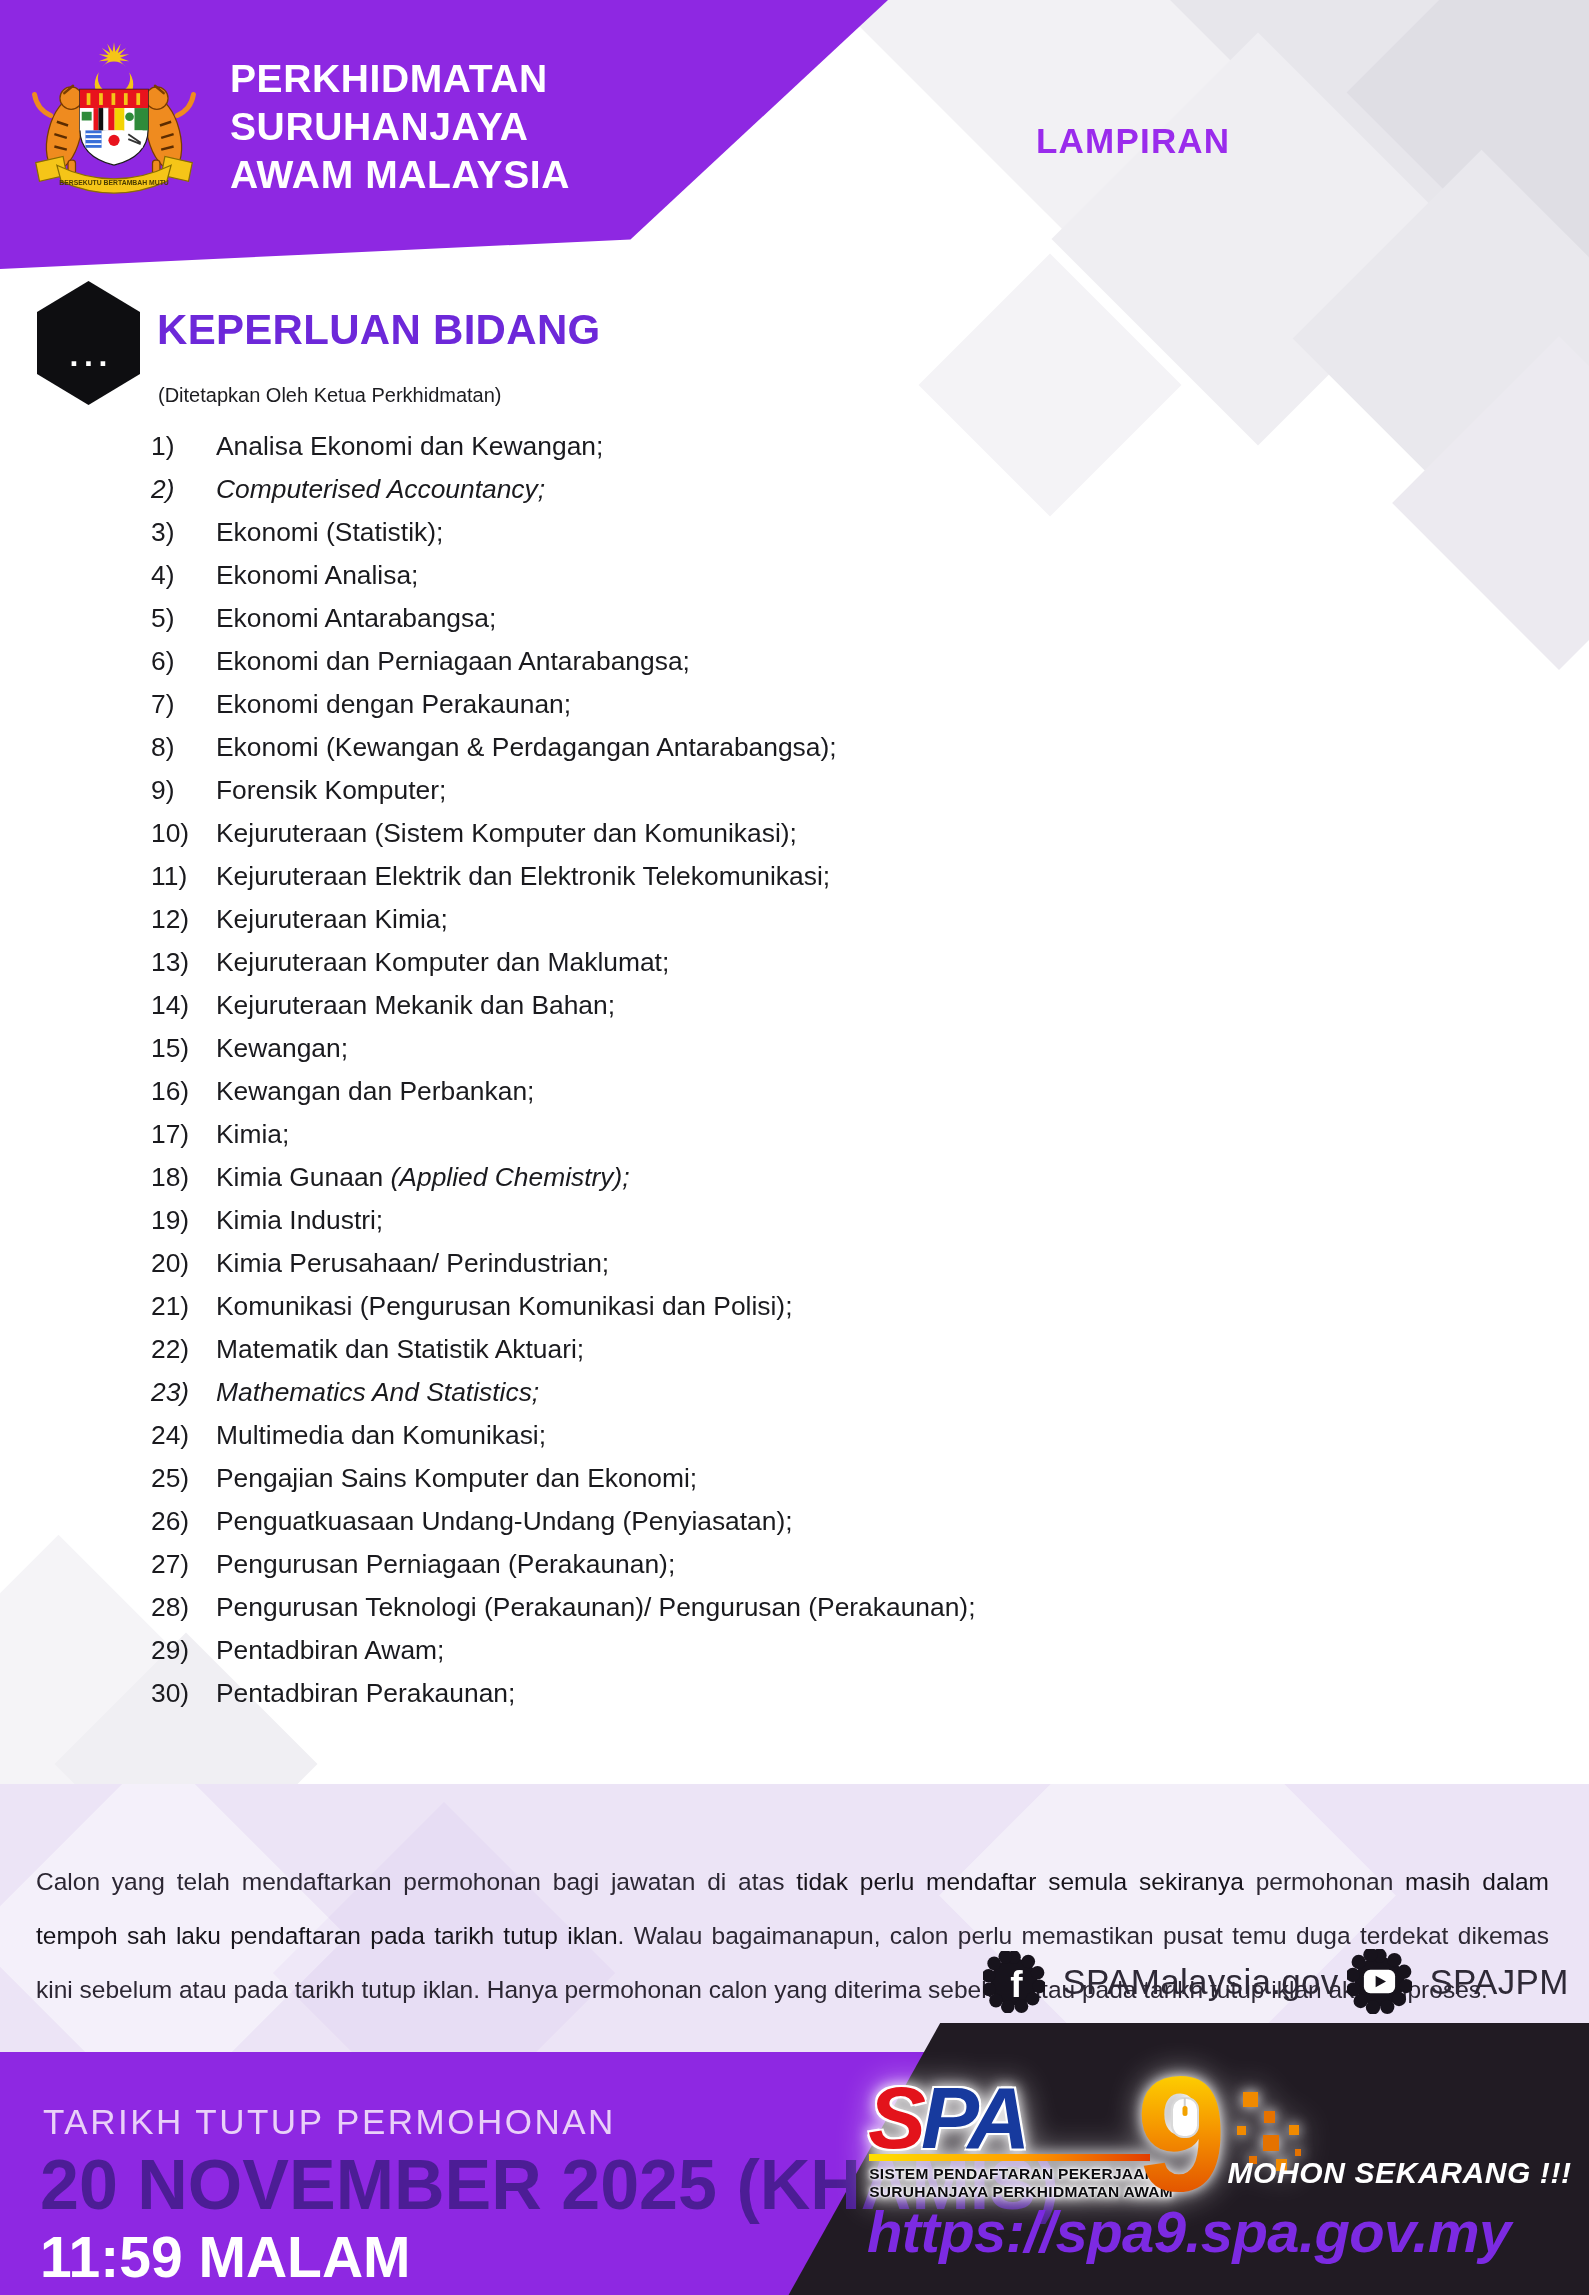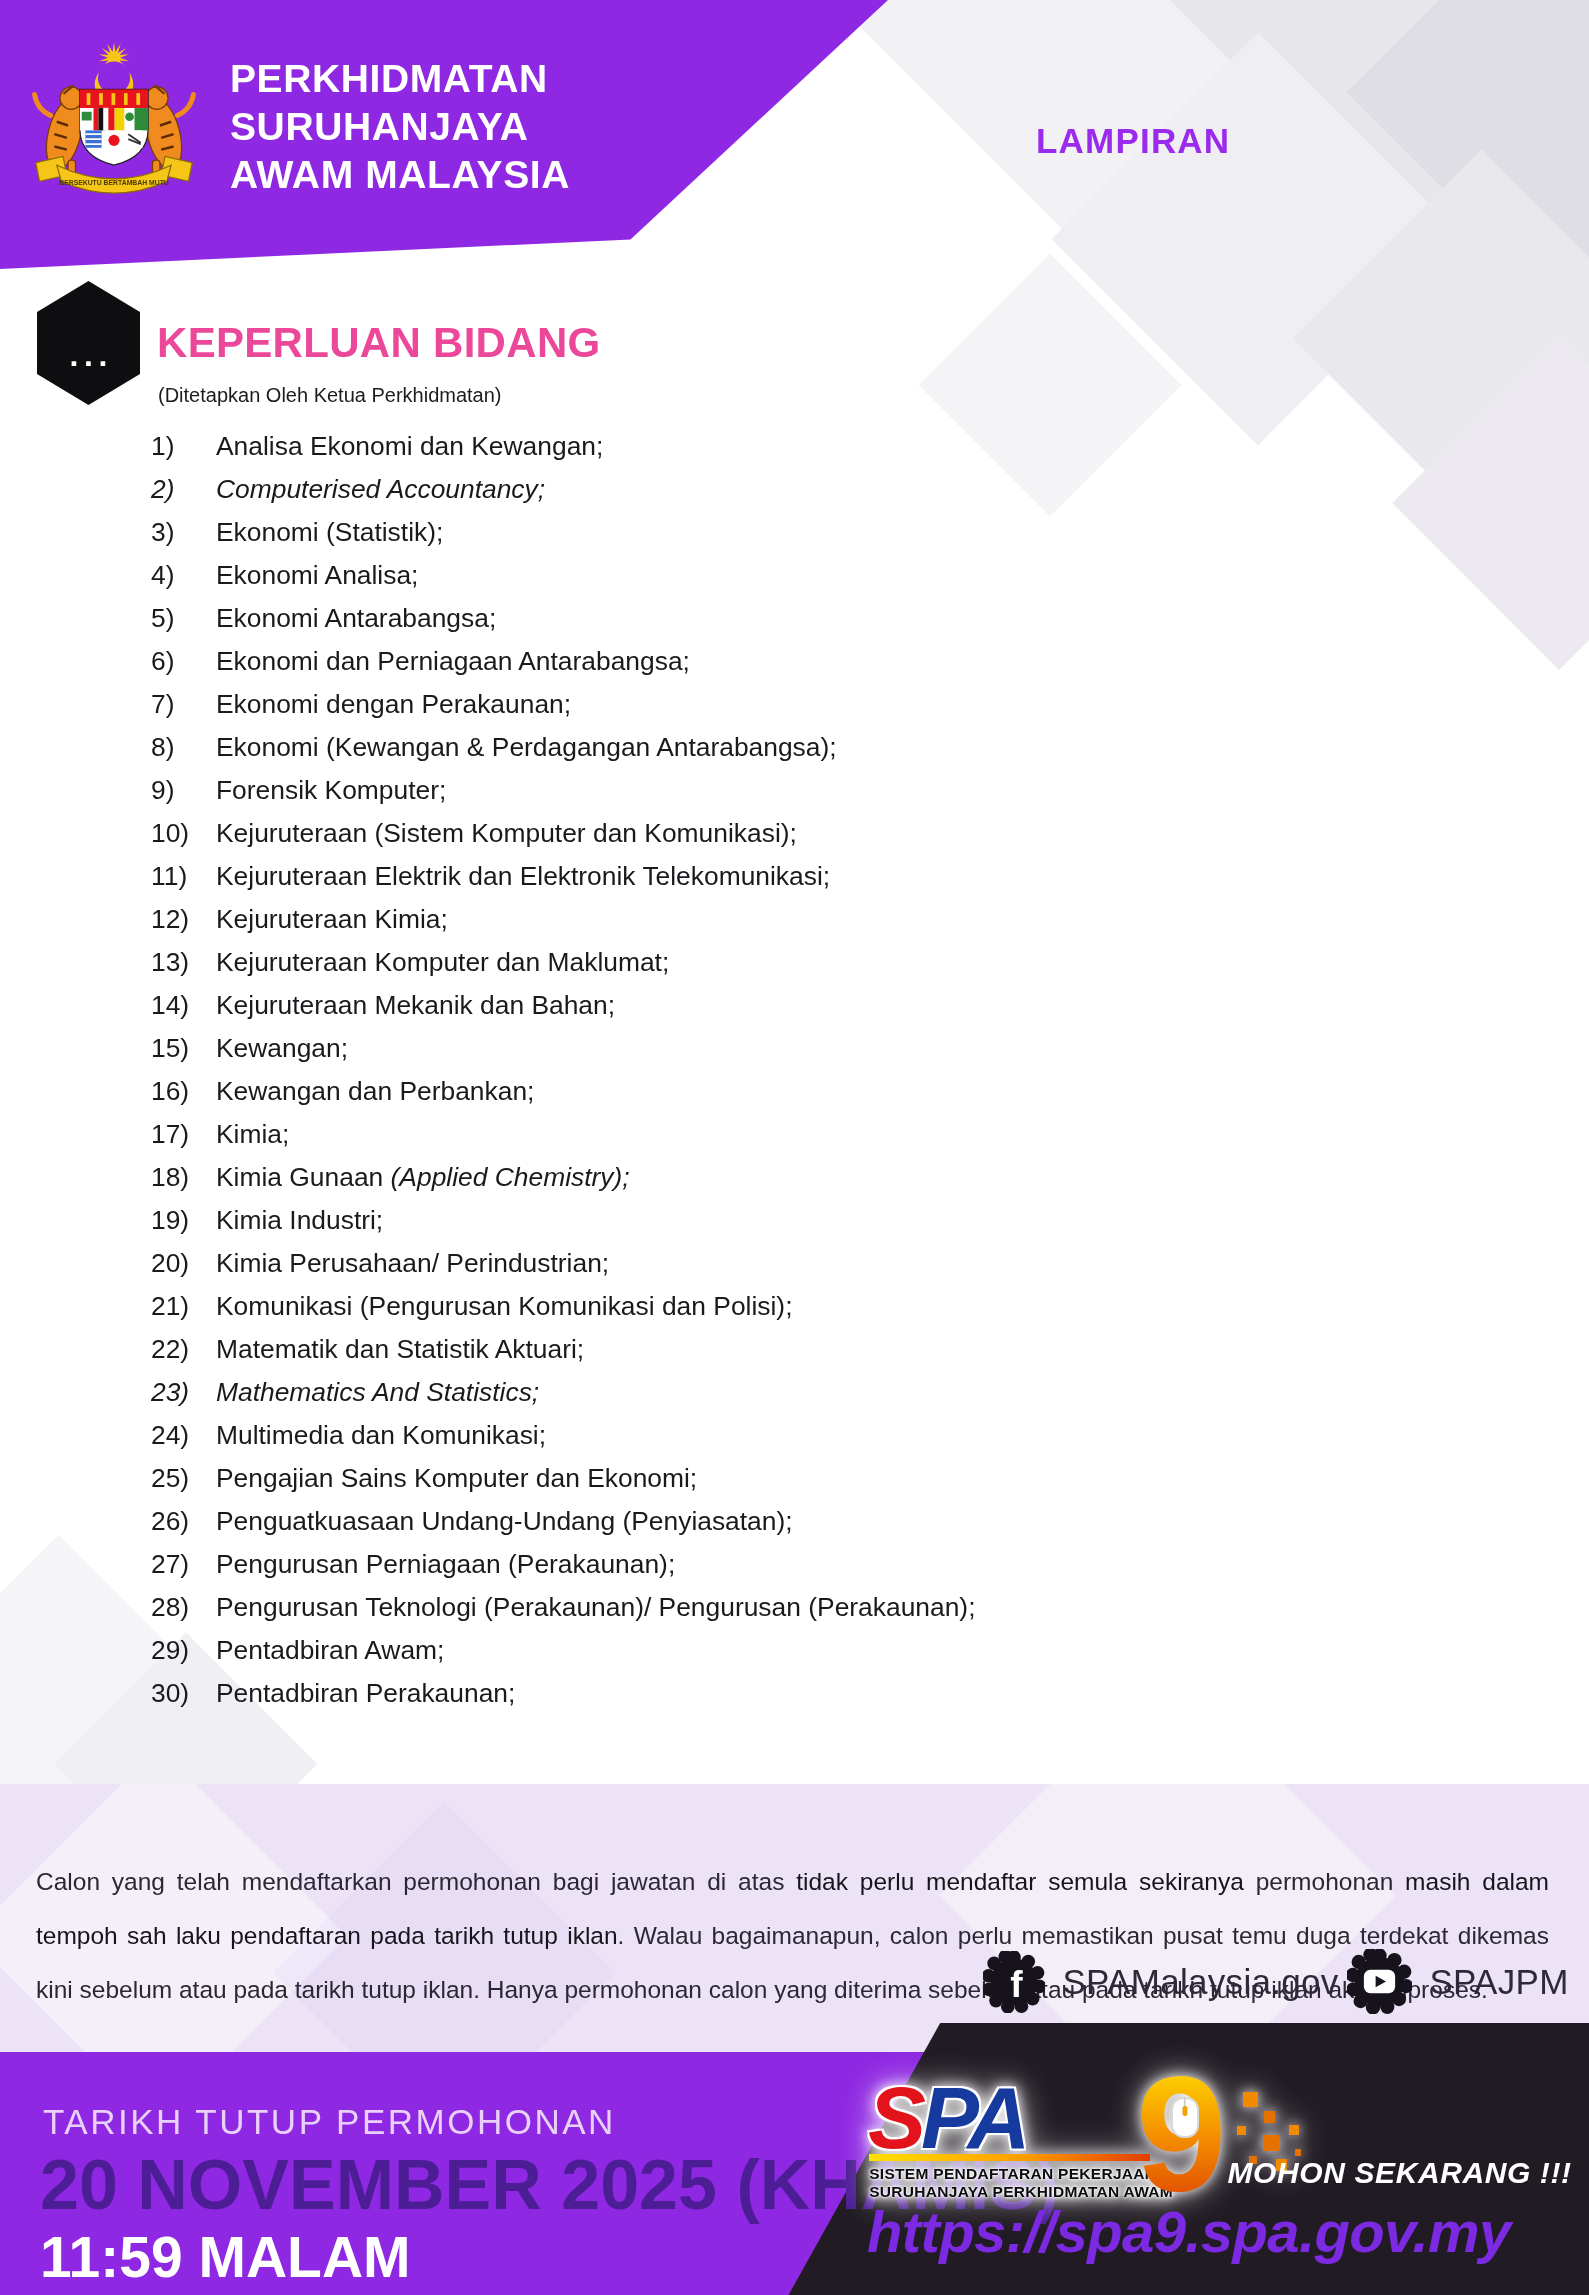--- a/index.html
+++ b/index.html
@@ -26,22 +26,22 @@
   .crest{position:absolute;left:32px;top:41px;z-index:3;}
   .corner-label{position:absolute;left:1036px;top:121px;font-size:35px;font-weight:800;
                 color:#9a2bec;letter-spacing:1.2px;z-index:2;}
 
   
   .hexagon{position:absolute;left:37px;top:281px;width:103px;height:124px;background:#0e0e11;
            clip-path:polygon(50% 0%,100% 25%,100% 75%,50% 100%,0% 75%,0% 25%);z-index:2;
            display:flex;align-items:center;justify-content:center;}
   .hexagon .dots{color:#ffffff;font-size:32px;font-weight:800;letter-spacing:5.6px;
                  margin-top:25px;margin-left:5.6px;}
-  .sec-title{position:absolute;left:157px;top:319px;font-size:42px;font-weight:800;
-             color:#ec4899;letter-spacing:0.3px;z-index:2;}
+  .sec-title{position:absolute;left:157px;top:306px;font-size:42px;font-weight:800;
+             color:#6d28d9;letter-spacing:0.3px;z-index:2;}
   .sec-sub{position:absolute;left:158px;top:384px;font-size:20px;color:#1c1c20;z-index:2;}
 
   
   .field-list{position:absolute;left:151px;top:431px;width:1218px;z-index:2;}
   .row{display:flex;height:43px;align-items:flex-start;font-size:26.4px;color:#1a1a1e;line-height:1.2;}
   .row .num{width:65px;flex:none;}
   .row.it .num,.row.it .txt{font-style:italic;}
   .row .txt i{font-style:italic;}
 
   

